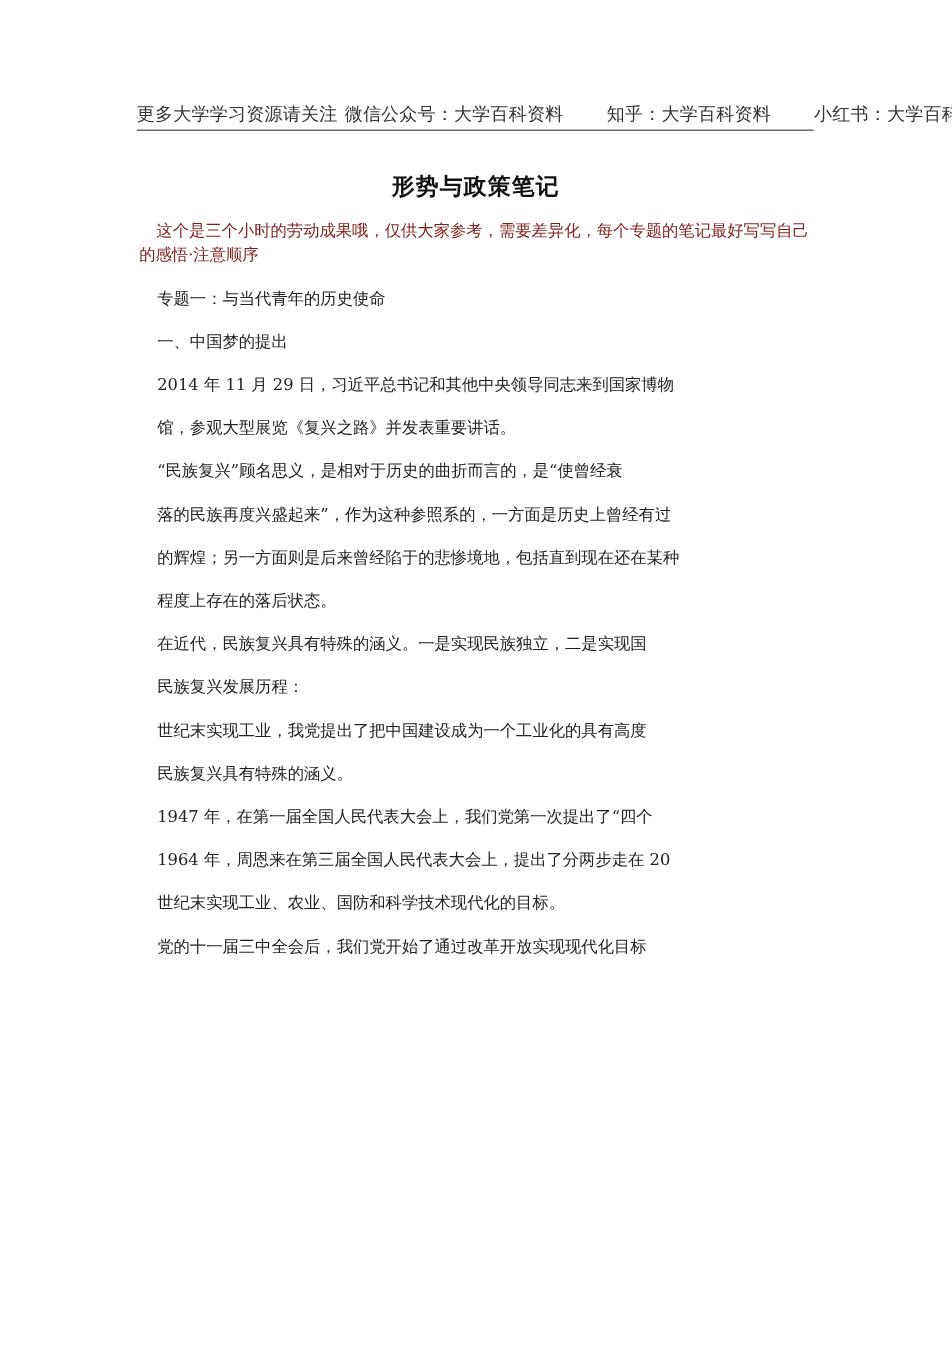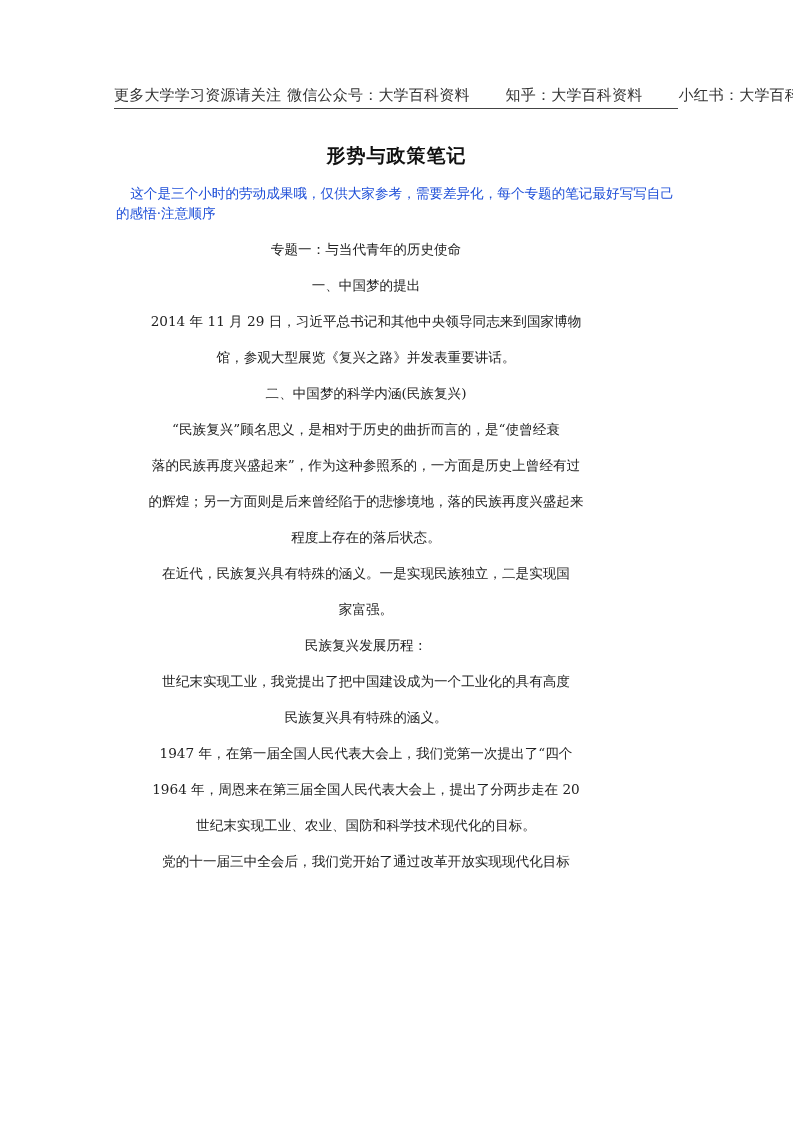--- a/index.html
+++ b/index.html
@@ -9,50 +9,48 @@
   .header { position: absolute; top: 86px; left: 114px; width: 564px; text-align: left;
             font-size: 15px; color: #333; white-space: nowrap; letter-spacing: 0.2px; }
   .header span { display: inline-block; }
   .header .gap { width: 36px; }
   .header .gap-s { width: 6px; }
   .rule { position: absolute; top: 108px; left: 114px; width: 564px; height: 0;
           border-top: 1.5px solid #444; }
   .title { position: absolute; top: 143px; left: 0; width: 793px; text-align: center;
            font-size: 19px; font-weight: bold; color: #111; letter-spacing: 1px; }
   .intro { position: absolute; top: 183px; left: 116px; width: 560px;
-           font-size: 13.6px; line-height: 20px; color: #1d4ed8; text-indent: 1.05em; }
+           font-size: 13.6px; line-height: 20px; color: #7f1d1d; text-indent: 1.05em; }
   .body-lines { position: absolute; top: 239px; left: 131px; width: 470px; }
-  .line { height: 36px; line-height: 20px; font-size: 13.6px; color: #222; white-space: nowrap; text-align: center; }
+  .line { height: 36px; line-height: 20px; font-size: 13.6px; color: #222; white-space: nowrap; }
 </style>
 </head>
 <body>
 
 <div class="page">
 
   <div class="header">
     <span>更多大学学习资源请关注</span><span class="gap-s"></span><span>微信公众号：大学百科资料</span><span class="gap"></span><span>知乎：大学百科资料</span><span class="gap"></span><span>小红书：大学百科资料</span>
   </div>
   <div class="rule"></div>
 
   <div class="title">形势与政策笔记</div>
 
   <div class="intro">这个是三个小时的劳动成果哦，仅供大家参考，需要差异化，每个专题的笔记最好写写自己的感悟·注意顺序</div>
 
   <div class="body-lines">
     <div class="line">专题一：与当代青年的历史使命</div>
     <div class="line">一、中国梦的提出</div>
     <div class="line">2014 年 11 月 29 日，习近平总书记和其他中央领导同志来到国家博物</div>
     <div class="line">馆，参观大型展览《复兴之路》并发表重要讲话。</div>
-    <div class="line">二、中国梦的科学内涵(民族复兴)</div>
     <div class="line">“民族复兴”顾名思义，是相对于历史的曲折而言的，是“使曾经衰</div>
     <div class="line">落的民族再度兴盛起来”，作为这种参照系的，一方面是历史上曾经有过</div>
-    <div class="line">的辉煌；另一方面则是后来曾经陷于的悲惨境地，落的民族再度兴盛起来</div>
+    <div class="line">的辉煌；另一方面则是后来曾经陷于的悲惨境地，包括直到现在还在某种</div>
     <div class="line">程度上存在的落后状态。</div>
     <div class="line">在近代，民族复兴具有特殊的涵义。一是实现民族独立，二是实现国</div>
-    <div class="line">家富强。</div>
     <div class="line">民族复兴发展历程：</div>
     <div class="line">世纪末实现工业，我党提出了把中国建设成为一个工业化的具有高度</div>
     <div class="line">民族复兴具有特殊的涵义。</div>
     <div class="line">1947 年，在第一届全国人民代表大会上，我们党第一次提出了“四个</div>
     <div class="line">1964 年，周恩来在第三届全国人民代表大会上，提出了分两步走在 20</div>
     <div class="line">世纪末实现工业、农业、国防和科学技术现代化的目标。</div>
     <div class="line">党的十一届三中全会后，我们党开始了通过改革开放实现现代化目标</div>
   </div>
 
 </div>

